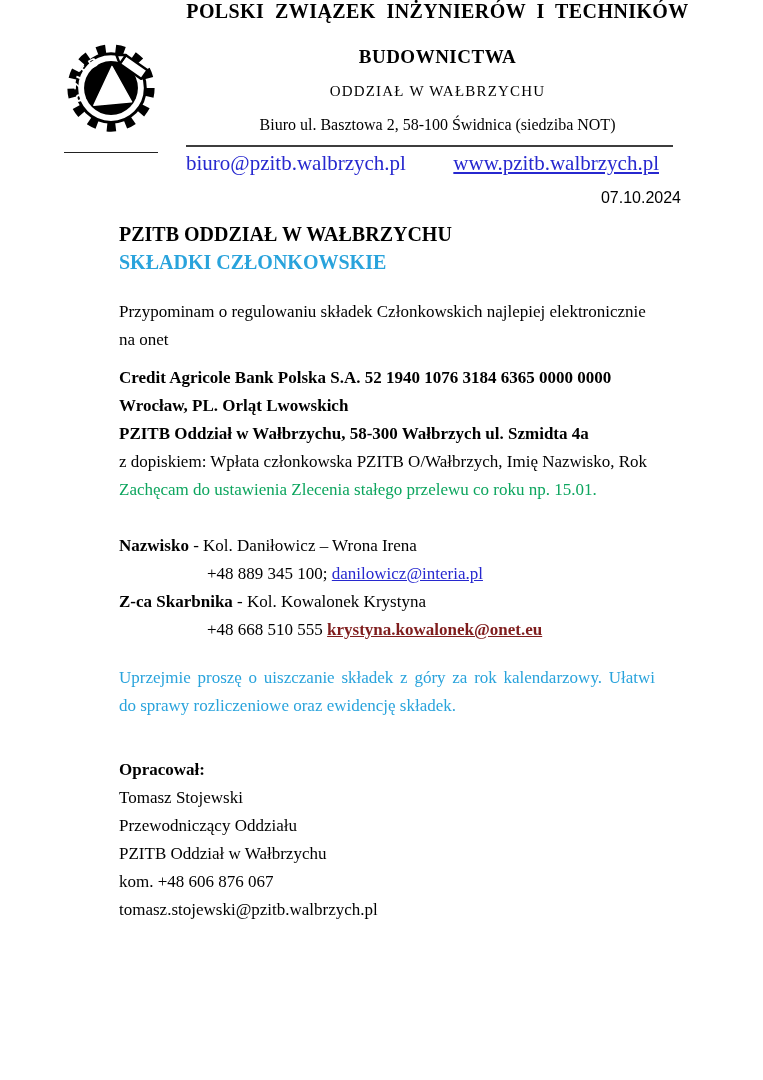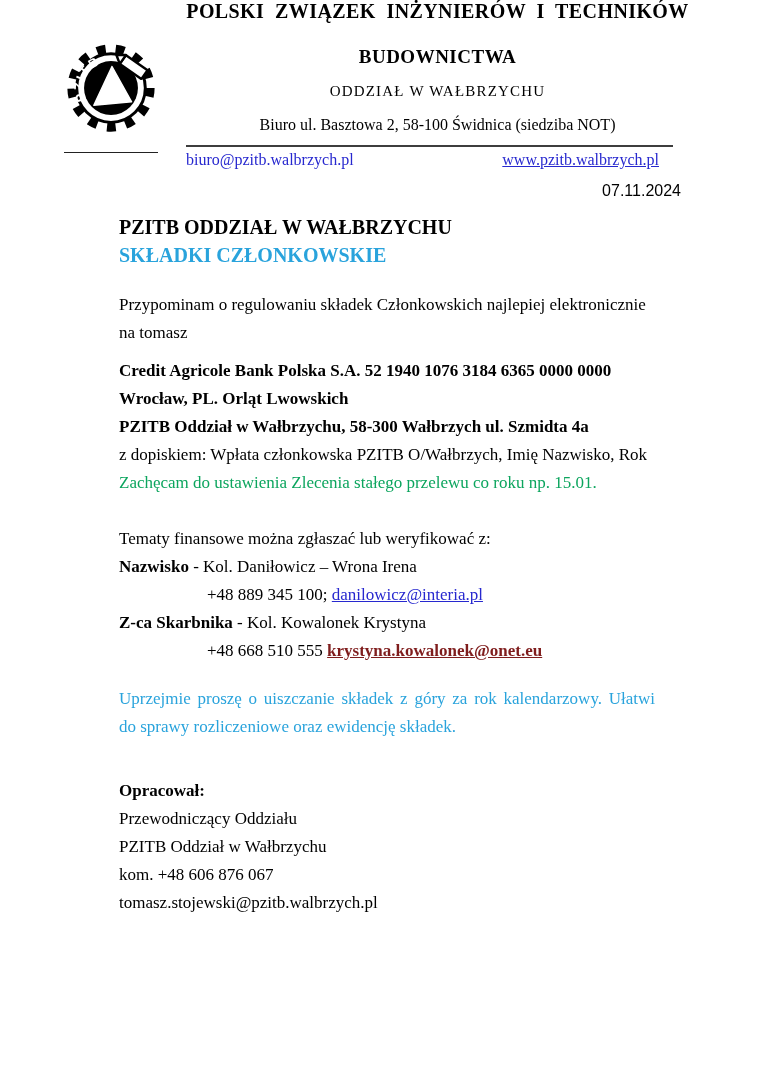--- a/index.html
+++ b/index.html
@@ -10,21 +10,21 @@
   
   .logo-wrap { position:absolute; left:62px; top:36px; width:100px; }
   .logo-underline { border-top:1.5px solid #222; width:94px; margin:2px 0 0 2px; }
   .header-text { padding:0 68px 0 180px; text-align:center; }
   .h-line1 { font-size:20px; font-weight:bold; white-space:pre-wrap; letter-spacing:.4px; }
   .h-line2 { font-size:19px; font-weight:bold; margin-top:23px; letter-spacing:.5px; }
   .h-line3 { font-size:15px; margin-top:15px; letter-spacing:1.2px; }
   .h-addr  { font-size:16px; margin-top:16px; }
   .rule-links { margin-left:186px; width:487px; }
   .rule { border:none; border-top:2px solid #3d3d3d; margin:11px 0 0 0; }
-  .links-row { display:flex; justify-content:space-between; font-size:16px; margin-top:4px; padding-right:14px; }
+  .links-row { display:flex; justify-content:space-between; font-size:21px; margin-top:4px; padding-right:14px; }
   a { color:#2728cf; text-decoration:none; }
   a.u { text-decoration:underline; }
   
   .date-row { text-align:right; padding-right:82px; margin-top:13px;
               font-family:"Liberation Sans", sans-serif; font-size:16px; }
   .doc { margin:10px 80px 0 119px; font-size:17px; line-height:28px; }
   .doc p { margin:0; }
   .b { font-weight:bold; }
   .title-block { margin-top:13px; font-size:20px; line-height:28px; }
   .title-cyan { color:var(--accent-blue); }
@@ -78,58 +78,58 @@
   </div>
 
   <div class="rule-links">
     <hr class="rule">
     <div class="links-row">
       <a href="#" class="plain" style="color: rgb(39, 40, 207);">biuro@pzitb.walbrzych.pl</a>
       <a href="#" class="u" style="color: rgb(39, 40, 207);">www.pzitb.walbrzych.pl</a>
     </div>
   </div>
 
-  <div class="date-row">07.11.2024</div>
+  <div class="date-row">07.10.2024</div>
 
   <div class="doc">
 
     <div class="title-block">
       <p class="b">PZITB ODDZIAŁ W WAŁBRZYCHU</p>
       <p class="b title-cyan">SKŁADKI CZŁONKOWSKIE</p>
     </div>
 
     <div class="intro">
       <p>Przypominam o regulowaniu składek Członkowskich najlepiej elektronicznie</p>
-      <p>na tomasz</p>
+      <p>na onet</p>
     </div>
 
     <div class="bank">
       <p class="b nowrap">Credit Agricole Bank Polska S.A. 52 1940 1076 3184 6365 0000 0000</p>
       <p class="b">Wrocław, PL. Orląt Lwowskich</p>
       <p class="b nowrap">PZITB Oddział w Wałbrzychu, 58-300 Wałbrzych ul. Szmidta 4a</p>
       <p class="nowrap">z dopiskiem: Wpłata członkowska PZITB O/Wałbrzych, Imię Nazwisko, Rok</p>
       <p class="green-line nowrap">Zachęcam do ustawienia Zlecenia stałego przelewu co roku np. 15.01.</p>
     </div>
 
 
     <div class="contacts">
-      <p>Tematy finansowe można zgłaszać lub weryfikować z:</p>
       <p><span class="b">Nazwisko</span><span> - Kol. Daniłowicz – Wrona Irena</span></p>
       <p class="indent"><span>+48 889 345 100; </span><a href="#" class="u" style="color: rgb(39, 40, 207);">danilowicz@interia.pl</a></p>
       <p><span class="b">Z-ca Skarbnika</span><span> - Kol. Kowalonek Krystyna</span></p>
       <p class="indent"><span>+48 668 510 555 </span><a href="#" class="u" style="color: #7f1d1d; font-weight: bold;">krystyna.kowalonek@onet.eu</a></p>
     </div>
 
     <div class="note-blue">
       <p class="l1">Uprzejmie proszę o uiszczanie składek z góry za rok kalendarzowy. Ułatwi</p>
       <p>do sprawy rozliczeniowe oraz ewidencję składek.</p>
     </div>
 
     <div class="signature">
       <p class="b">Opracował:</p>
+      <p>Tomasz Stojewski</p>
       <p>Przewodniczący Oddziału</p>
       <p>PZITB Oddział w Wałbrzychu</p>
       <p>kom. +48 606 876 067</p>
       <p>tomasz.stojewski@pzitb.walbrzych.pl</p>
     </div>
 
   </div>
 </div>
 
 </body></html>

